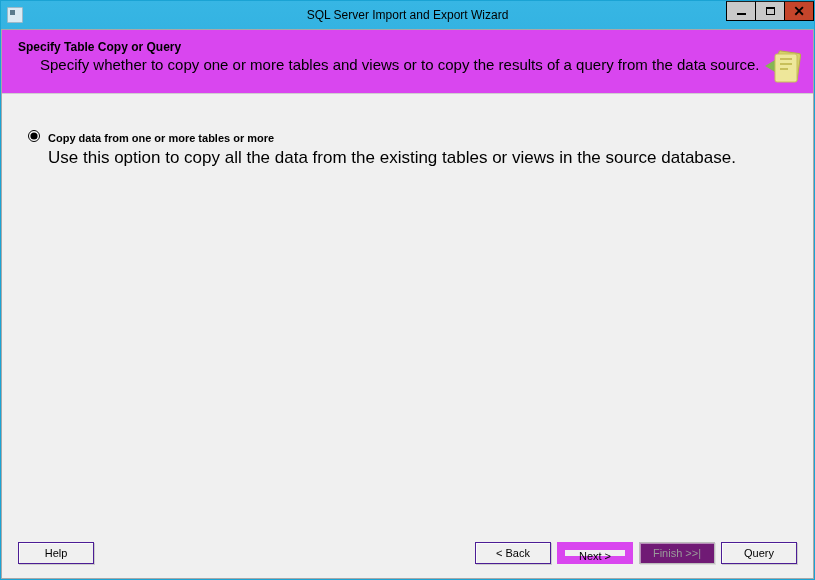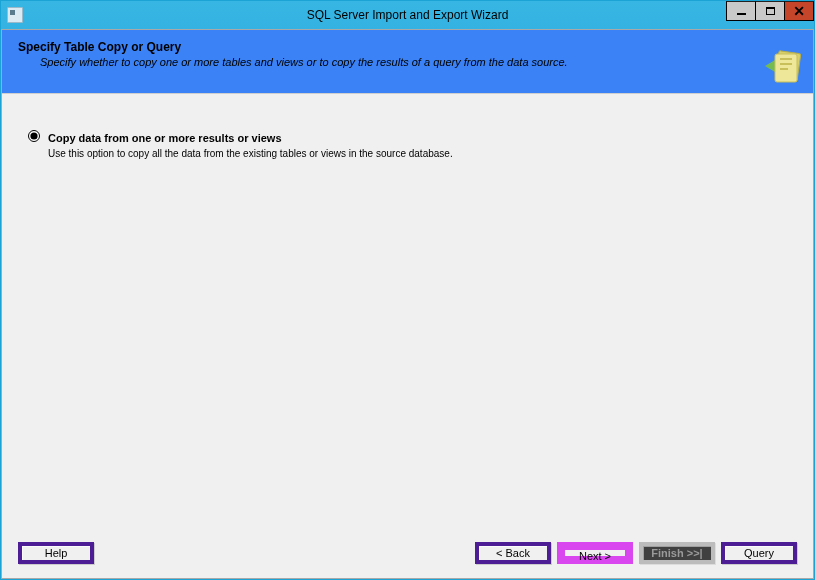--- a/index.html
+++ b/index.html
@@ -84,36 +84,35 @@
 
     .content-outer {
       flex: 1;
       border: 1px solid #a8a8a8;
       margin: 0;
       background: #f0f0f0;
       display: flex;
       flex-direction: column;
     }
     .header-pane {
-      background: #3b82f6;
+      background: #d946ef;
       padding: 10px 16px 8px 16px;
       position: relative;
       border-bottom: 1px solid #cfcfcf;
       min-height: 64px;
     }
     .header-pane h1 {
       font-size: 12px;
       font-weight: bold;
       margin-bottom: 2px;
     }
     .header-pane .subtitle {
-      font-size: 11px;
+      font-size: 15px;
       padding-left: 22px;
       color: #000;
-      font-style: italic;
     }
     .wizard-icon {
       position: absolute;
       right: 10px; top: 16px;
       width: 40px; height: 40px;
     }
 
     .body-pane {
       flex: 1;
       padding: 34px 16px 16px 26px;
@@ -129,59 +128,58 @@
       margin-right: 8px;
       margin-top: 2px;
       width: 12px; height: 12px;
       accent-color: #000;
     }
     .radio-row label {
       font-size: 11px;
       font-weight: bold;
     }
     .option-desc {
-      font-size: 10px;
+      font-size: 17px;
       margin-left: 20px;
       color: #000;
     }
     .option-block-2 {
       margin-top: 92px;
     }
 
     .footer-pane {
       padding: 10px 16px 14px 16px;
       display: flex;
       align-items: center;
       background: #f0f0f0;
     }
     .footer-pane .spacer { flex: 1; }
     .wiz-btn {
       min-width: 76px;
       height: 22px;
       font-size: 11px;
       font-family: inherit;
       background: #f0f0f0;
-      border: 4px solid #4c1d95;
+      border: 1px solid #4c1d95;
       box-shadow: 1px 1px 0 rgba(0,0,0,0.15), inset 1px 1px 0 rgba(255,255,255,0.7);
       margin-left: 6px;
       padding: 0 8px;
       cursor: pointer;
     }
     .wiz-btn.help { margin-left: 0; min-width: 76px; }
     .wiz-btn.default {
       border: 8px solid #d946ef;
       box-shadow: none;
     }
     .wiz-btn:disabled {
       color: #9a9a9a;
       border-color: #bcbcbc;
-      background: #404040;
+      background: #701a75;
       box-shadow: 1px 1px 0 rgba(0,0,0,0.08), inset 1px 1px 0 rgba(255,255,255,0.5);
       cursor: default;
-      font-weight: bold;
     }
   </style>
 </head>
 <body>
 
 <div class="window">
 
   <div class="titlebar">
     <div class="app-icon"></div>
     <div class="title-text">SQL Server Import and Export Wizard</div>
@@ -211,21 +209,21 @@
         <rect x="17" y="17" width="12" height="2" fill="#c8bf5b"></rect>
         <rect x="17" y="22" width="8" height="2" fill="#c8bf5b"></rect>
       </svg>
     </div>
 
     <div class="body-pane">
 
       <div class="option-block">
         <div class="radio-row">
           <input type="radio" name="mode" id="r1" checked="" style="">
-          <label for="r1">Copy data from one or more results or views</label>
+          <label for="r1">Copy data from one or more tables or more</label>
         </div>
         <div class="option-desc">Use this option to copy all the data from the existing tables or views in the source database.</div>
       </div>
 
       <div class="option-block option-block-2">
       </div>
 
     </div>
 
     <div class="footer-pane">

